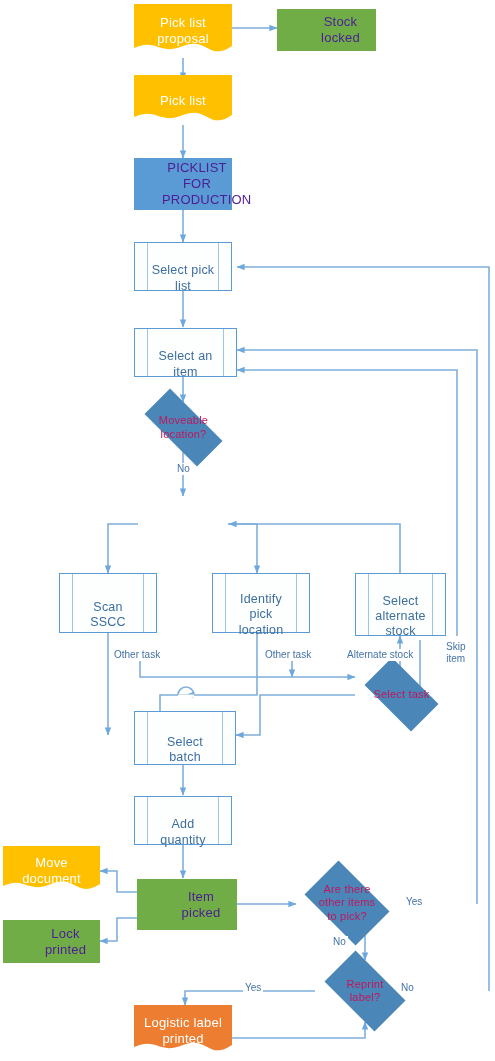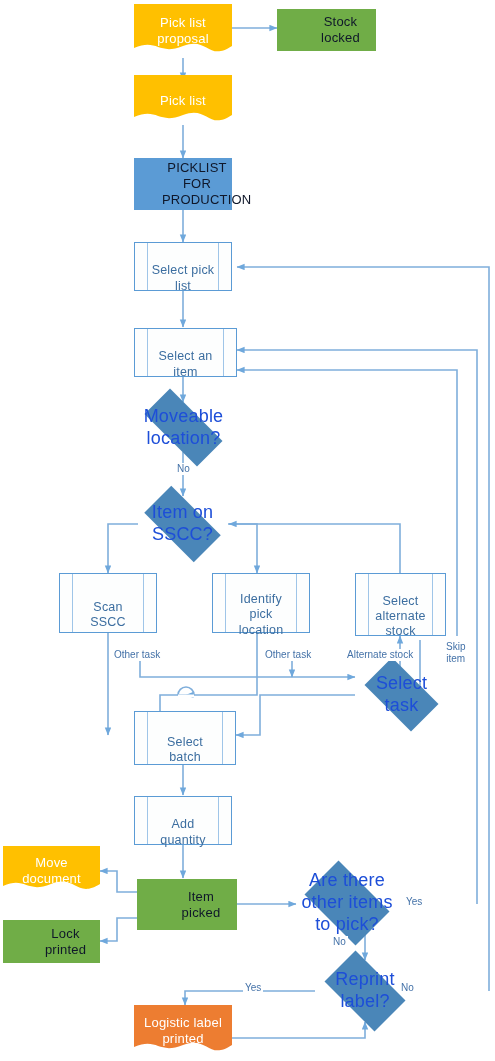--- a/index.html
+++ b/index.html
@@ -49,21 +49,21 @@
   }
   .doc .docbg {
     position: absolute;
     left: 0; top: 0; right: 0; bottom: 0;
     z-index: 0;
   }
   .doc .lbl { position: relative; z-index: 1; }
 
   
   .rect {
-    color: #0f172a;
+    color: #4c1d95;
     font-size: 13px;
     padding-left: 28px;
   }
 
   
   .subproc {
     background: #fdfefe;
     border: 1px solid #5B9BD5;
     color: #3c6ea0;
     font-size: 12.5px;
@@ -76,22 +76,22 @@
     bottom: 0;
     width: 0;
     border-left: 1px solid #9fc5e8;
   }
   .subproc::before { left: 12px; }
   .subproc::after  { right: 12px; }
   .subproc .lbl { position: relative; z-index: 2; padding: 0 16px; margin-top: 24px; }
 
   
   .diamond {
-    color: #1d4ed8;
-    font-size: 18px;
+    color: #be185d;
+    font-size: 11px;
     justify-content: center;
   }
   .diamond .dbg {
     position: absolute;
     left: 0; top: 0; right: 0; bottom: 0;
     background: #4A86B8;
     transform: rotate(45deg) scale(0.7072);
     z-index: 0;
   }
   .diamond .lbl { position: relative; z-index: 1; }
@@ -217,25 +217,20 @@
     <span class="lbl">Select an
 item</span>
   </div>
 
   <div class="node diamond" style="left:131px; top:402px; width:105px; height:51px;">
     <span class="dbg"></span>
     <span class="lbl">Moveable
 location?</span>
   </div>
 
-  <div class="node diamond" style="left:133px; top:497px; width:99px; height:54px;">
-    <span class="dbg"></span>
-    <span class="lbl">Item on
-SSCC?</span>
-  </div>
 
   <div class="node subproc" style="left:59px; top:573px; width:98px; height:60px;">
     <span class="lbl">Scan SSCC</span>
   </div>
 
   <div class="node subproc" style="left:212px; top:573px; width:98px; height:60px;">
     <span class="lbl">Identify pick
 location</span>
   </div>
 

